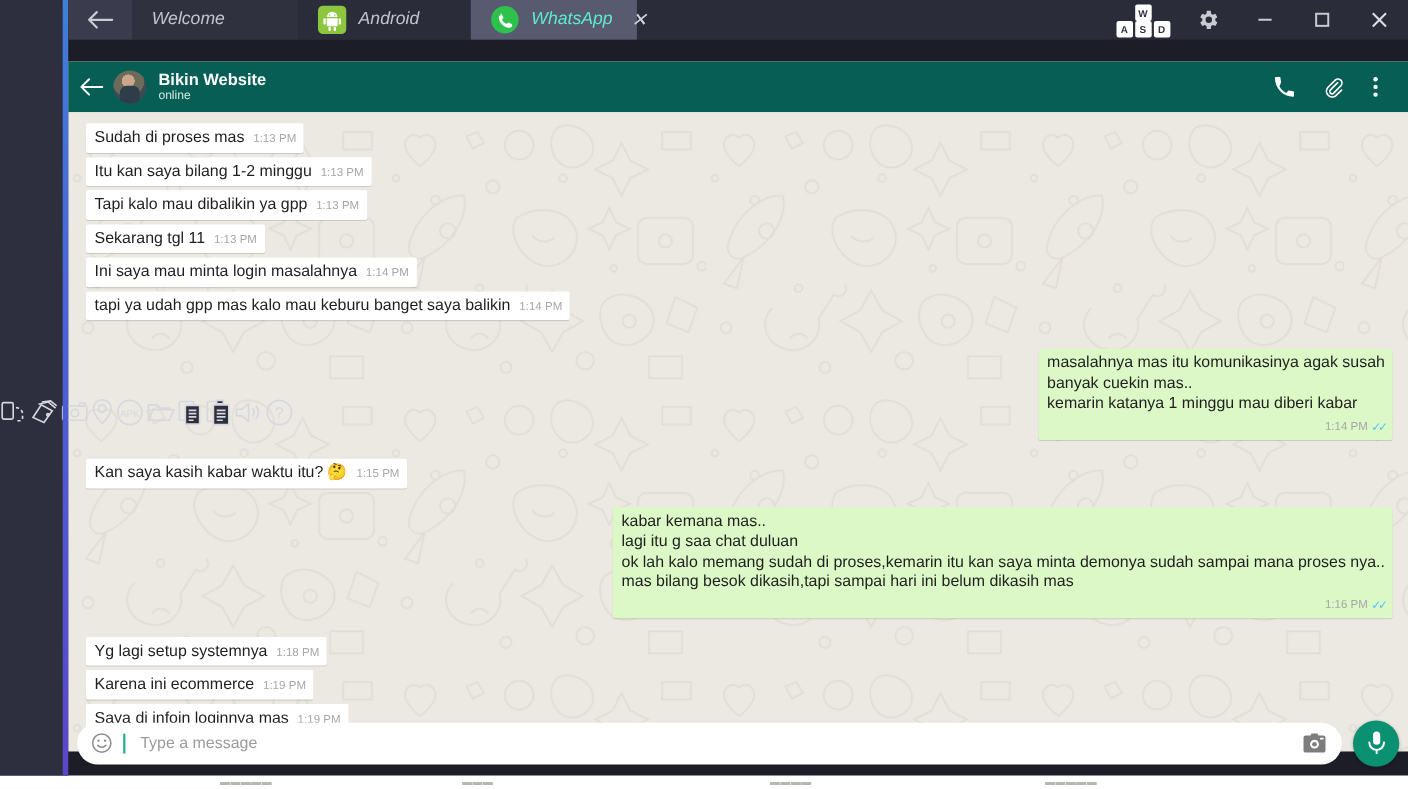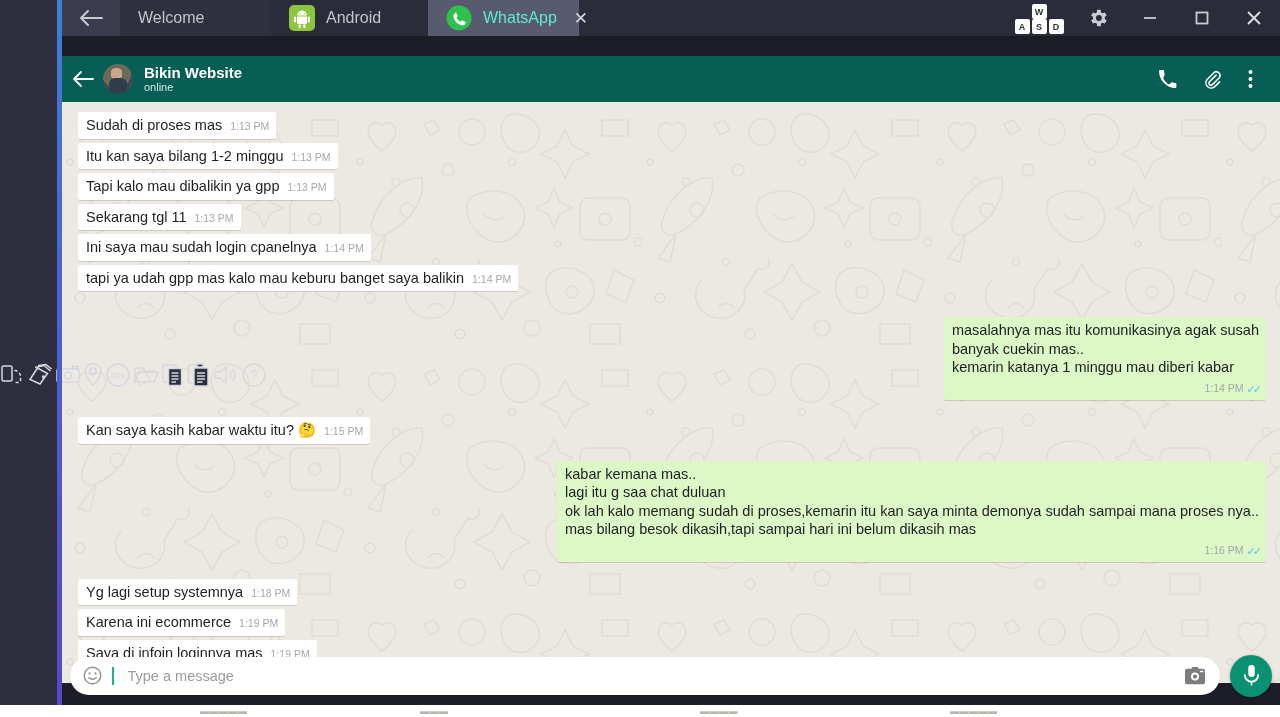--- a/index.html
+++ b/index.html
@@ -94,20 +94,21 @@
   #back-arrow {
     width: 58px; display: flex; align-items: center; justify-content: center;
     background: #3a3b4c; cursor: pointer;
   }
   .tab {
     display: flex; align-items: center; gap: 11px;
     padding: 0 22px 0 18px;
     cursor: pointer;
     min-width: 150px;
     position: relative;
+    font-style: italic;
   }
   .tab .tab-label { font-size: 16px; color: #c3c4cc; white-space: nowrap; }
   .tab.welcome { background: #30313f; width: 151px; }
   .tab.android { background: #2b2c3a; width: 157px; }
   .tab.whatsapp { background: #585a70; width: 151px; }
   .tab.whatsapp .tab-label { color: #5eead4; }
   .tab-icon { width: 26px; height: 26px; flex: 0 0 26px; border-radius: 5px; }
   .tab-close {
     font-size: 17px; color: #d3d4da; margin-left: 6px; cursor: pointer; line-height: 1;
   }
@@ -504,21 +505,21 @@
             <div class="bubble in"><span class="btext">Tapi kalo mau dibalikin ya gpp</span><span class="meta">
                 <span>1:13 PM</span>
               </span></div>
           </div>
           <div class="row in">
             <div class="bubble in"><span class="btext">Sekarang tgl 11</span><span class="meta">
                 <span>1:13 PM</span>
               </span></div>
           </div>
           <div class="row in">
-            <div class="bubble in"><span class="btext">Ini saya mau sudah login cpanelnya</span><span class="meta">
+            <div class="bubble in"><span class="btext">Ini saya mau minta login masalahnya</span><span class="meta">
                 <span>1:14 PM</span>
               </span></div>
           </div>
           <div class="row in">
             <div class="bubble in"><span class="btext">tapi ya udah gpp mas kalo mau keburu banget saya balikin</span><span class="meta">
                 <span>1:14 PM</span>
               </span></div>
           </div>
           <div class="gap"></div>
           <div class="row out">

